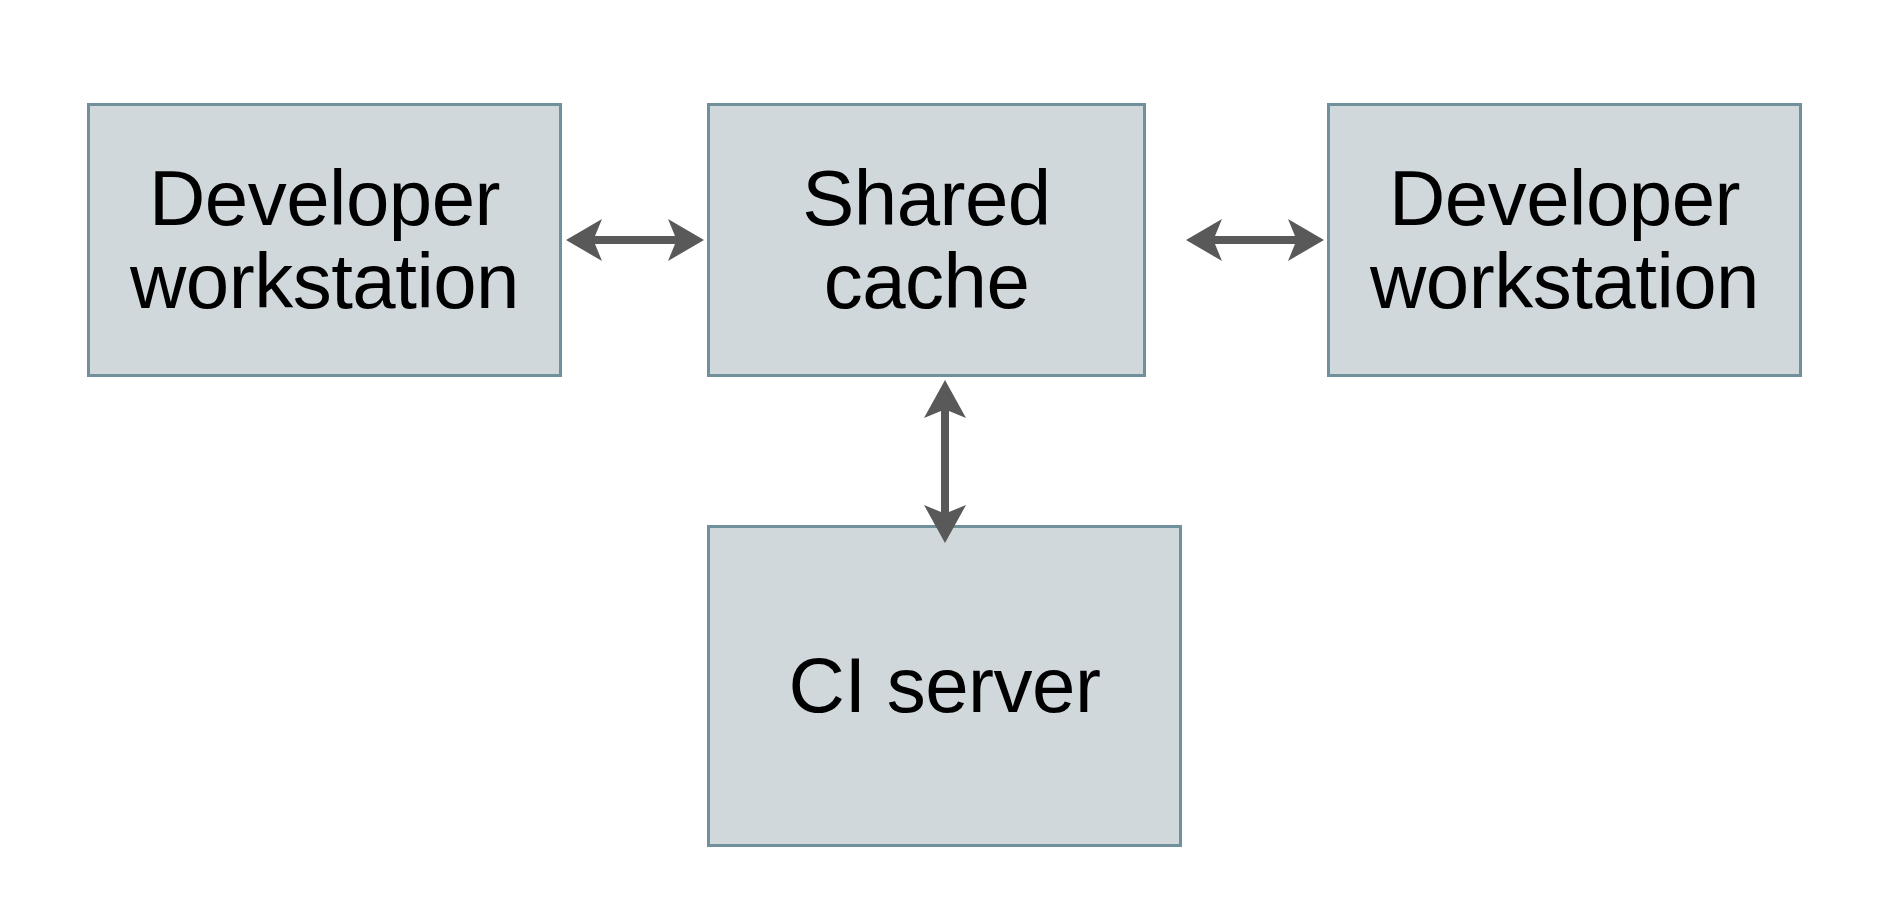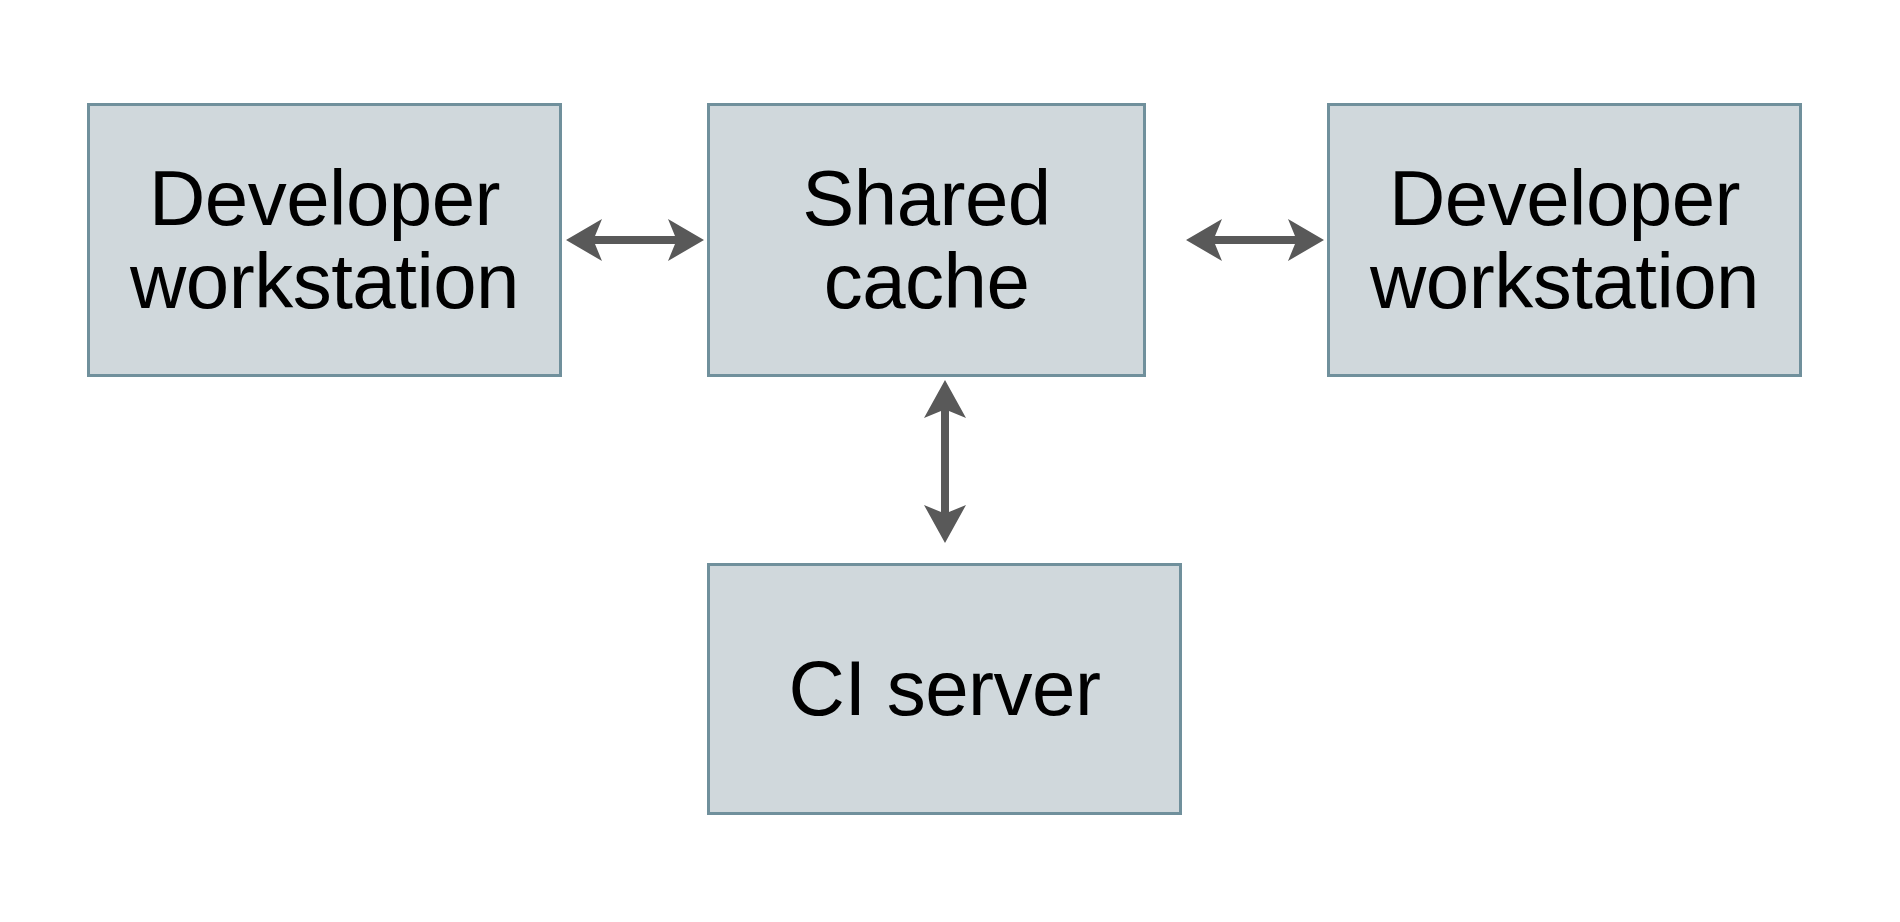--- a/index.html
+++ b/index.html
@@ -33,21 +33,21 @@
     font-size: 78px;
     line-height: 1.07;
     color: #000000;
     letter-spacing: -0.5px;
     white-space: pre-line;
     padding: 0 8px;
   }
   .node-dev-left   { left: 87px;   top: 103px; width: 475px; height: 274px; }
   .node-shared     { left: 707px;  top: 103px; width: 439px; height: 274px; }
   .node-dev-right  { left: 1327px; top: 103px; width: 475px; height: 274px; }
-  .node-ci         { left: 707px;  top: 563px; width: 475px; height: 252px; }
+  .node-ci         { left: 707px;  top: 525px; width: 475px; height: 322px; }
 
   .edge {
     position: absolute;
     overflow: visible;
   }
   .edge-h-left   { left: 562px; top: 205px; width: 146px; height: 70px; }
   .edge-h-right  { left: 1182px; top: 205px; width: 146px; height: 70px; }
   .edge-v-center { left: 910px; top: 377px; width: 70px; height: 169px; }
 </style>
 </head>

